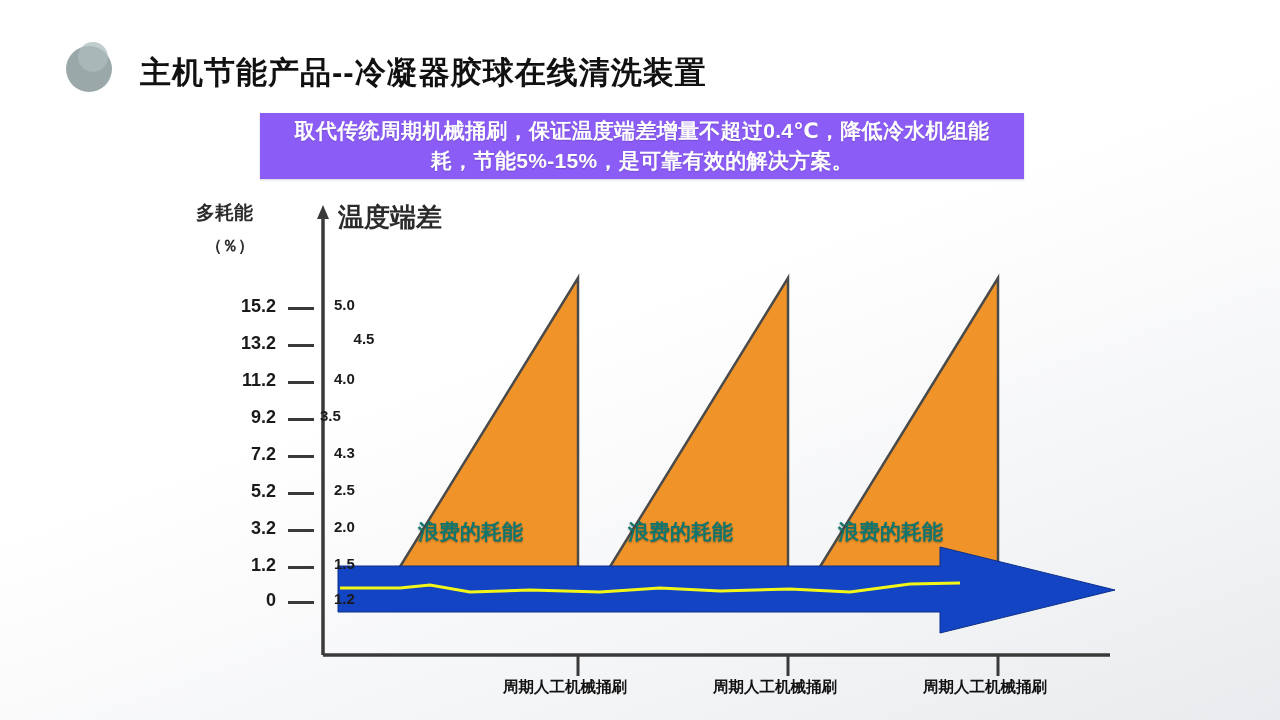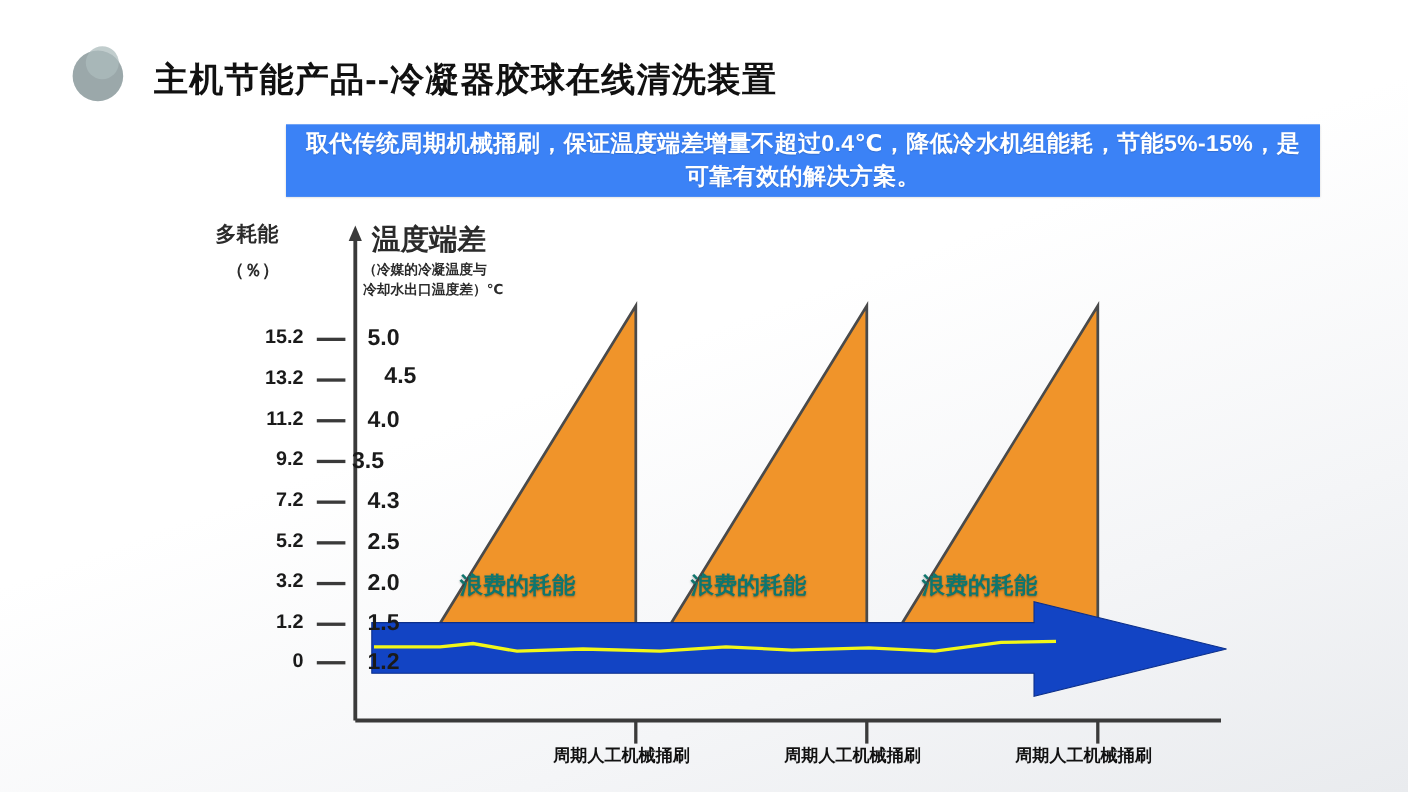--- a/index.html
+++ b/index.html
@@ -22,22 +22,22 @@
   }
   .title{
     position:absolute;left:140px;top:52px;
     font-size:31px;font-weight:bold;color:#111;letter-spacing:1px;
     white-space:nowrap;
     text-align:center;
   }
 
   
   .banner{
-    position:absolute;left:260px;top:113px;width:940px;height:66px;
-    background:#3b82f6;
+    position:absolute;left:260px;top:113px;width:764px;height:66px;
+    background:#8b5cf6;
     display:flex;align-items:center;justify-content:center;
     box-shadow:0 1px 2px rgba(0,0,0,.18);
   }
   .banner-text{
     color:#ffffff;font-size:21px;font-weight:bold;line-height:30px;
     text-align:center;padding:0 14px;letter-spacing:.3px;
     text-shadow:0 1px 1px rgba(0,0,0,.15);
   }
 
   
@@ -60,21 +60,21 @@
 
   
   .chart{position:absolute;left:0;top:0;width:1280px;height:720px;}
 
   .tick-left{
     position:absolute;width:70px;text-align:right;
     font-size:18px;font-weight:bold;color:#1a1a1a;
   }
   .tick-right{
     position:absolute;width:60px;text-align:left;
-    font-size:21px;font-weight:bold;color:#1a1a1a;
+    font-size:15px;font-weight:bold;color:#1a1a1a;
   }
   .tick-mark{
     position:absolute;width:26px;height:3px;background:#3a3a3a;
   }
 
   .waste-label{
     position:absolute;font-size:21px;font-weight:bold;color:#0f766e;
     white-space:nowrap;text-shadow:0 1px 2px rgba(0,0,0,.35);
   }
   .blue-label{
@@ -93,21 +93,20 @@
   <div class="bullet-dot"></div>
   <div class="title">主机节能产品--冷凝器胶球在线清洗装置</div>
 
   <div class="banner">
     <div class="banner-text">取代传统周期机械捅刷，保证温度端差增量不超过0.4℃，降低冷水机组能耗，节能5%-15%，是可靠有效的解决方案。</div>
   </div>
 
   <div class="lbl-left">多耗能</div>
   <div class="lbl-left-unit">（％）</div>
   <div class="lbl-right">温度端差</div>
-  <div class="lbl-right-unit">（冷媒的冷凝温度与<br>冷却水出口温度差）℃</div>
 
   <svg class="chart" viewBox="0 0 1280 720">
     <defs>
       <marker id="arrowhead" markerWidth="6" markerHeight="6" refX="0" refY="3" orient="auto">
         <polygon points="0 0, 6 3, 0 6" fill="#3a3a3a"></polygon>
       </marker>
     </defs>
 
     <line x1="323" y1="655" x2="323" y2="214" stroke="#3a3a3a" stroke-width="3.5"></line>
     <polygon points="323,205 317,219 329,219" fill="#3a3a3a"></polygon>

